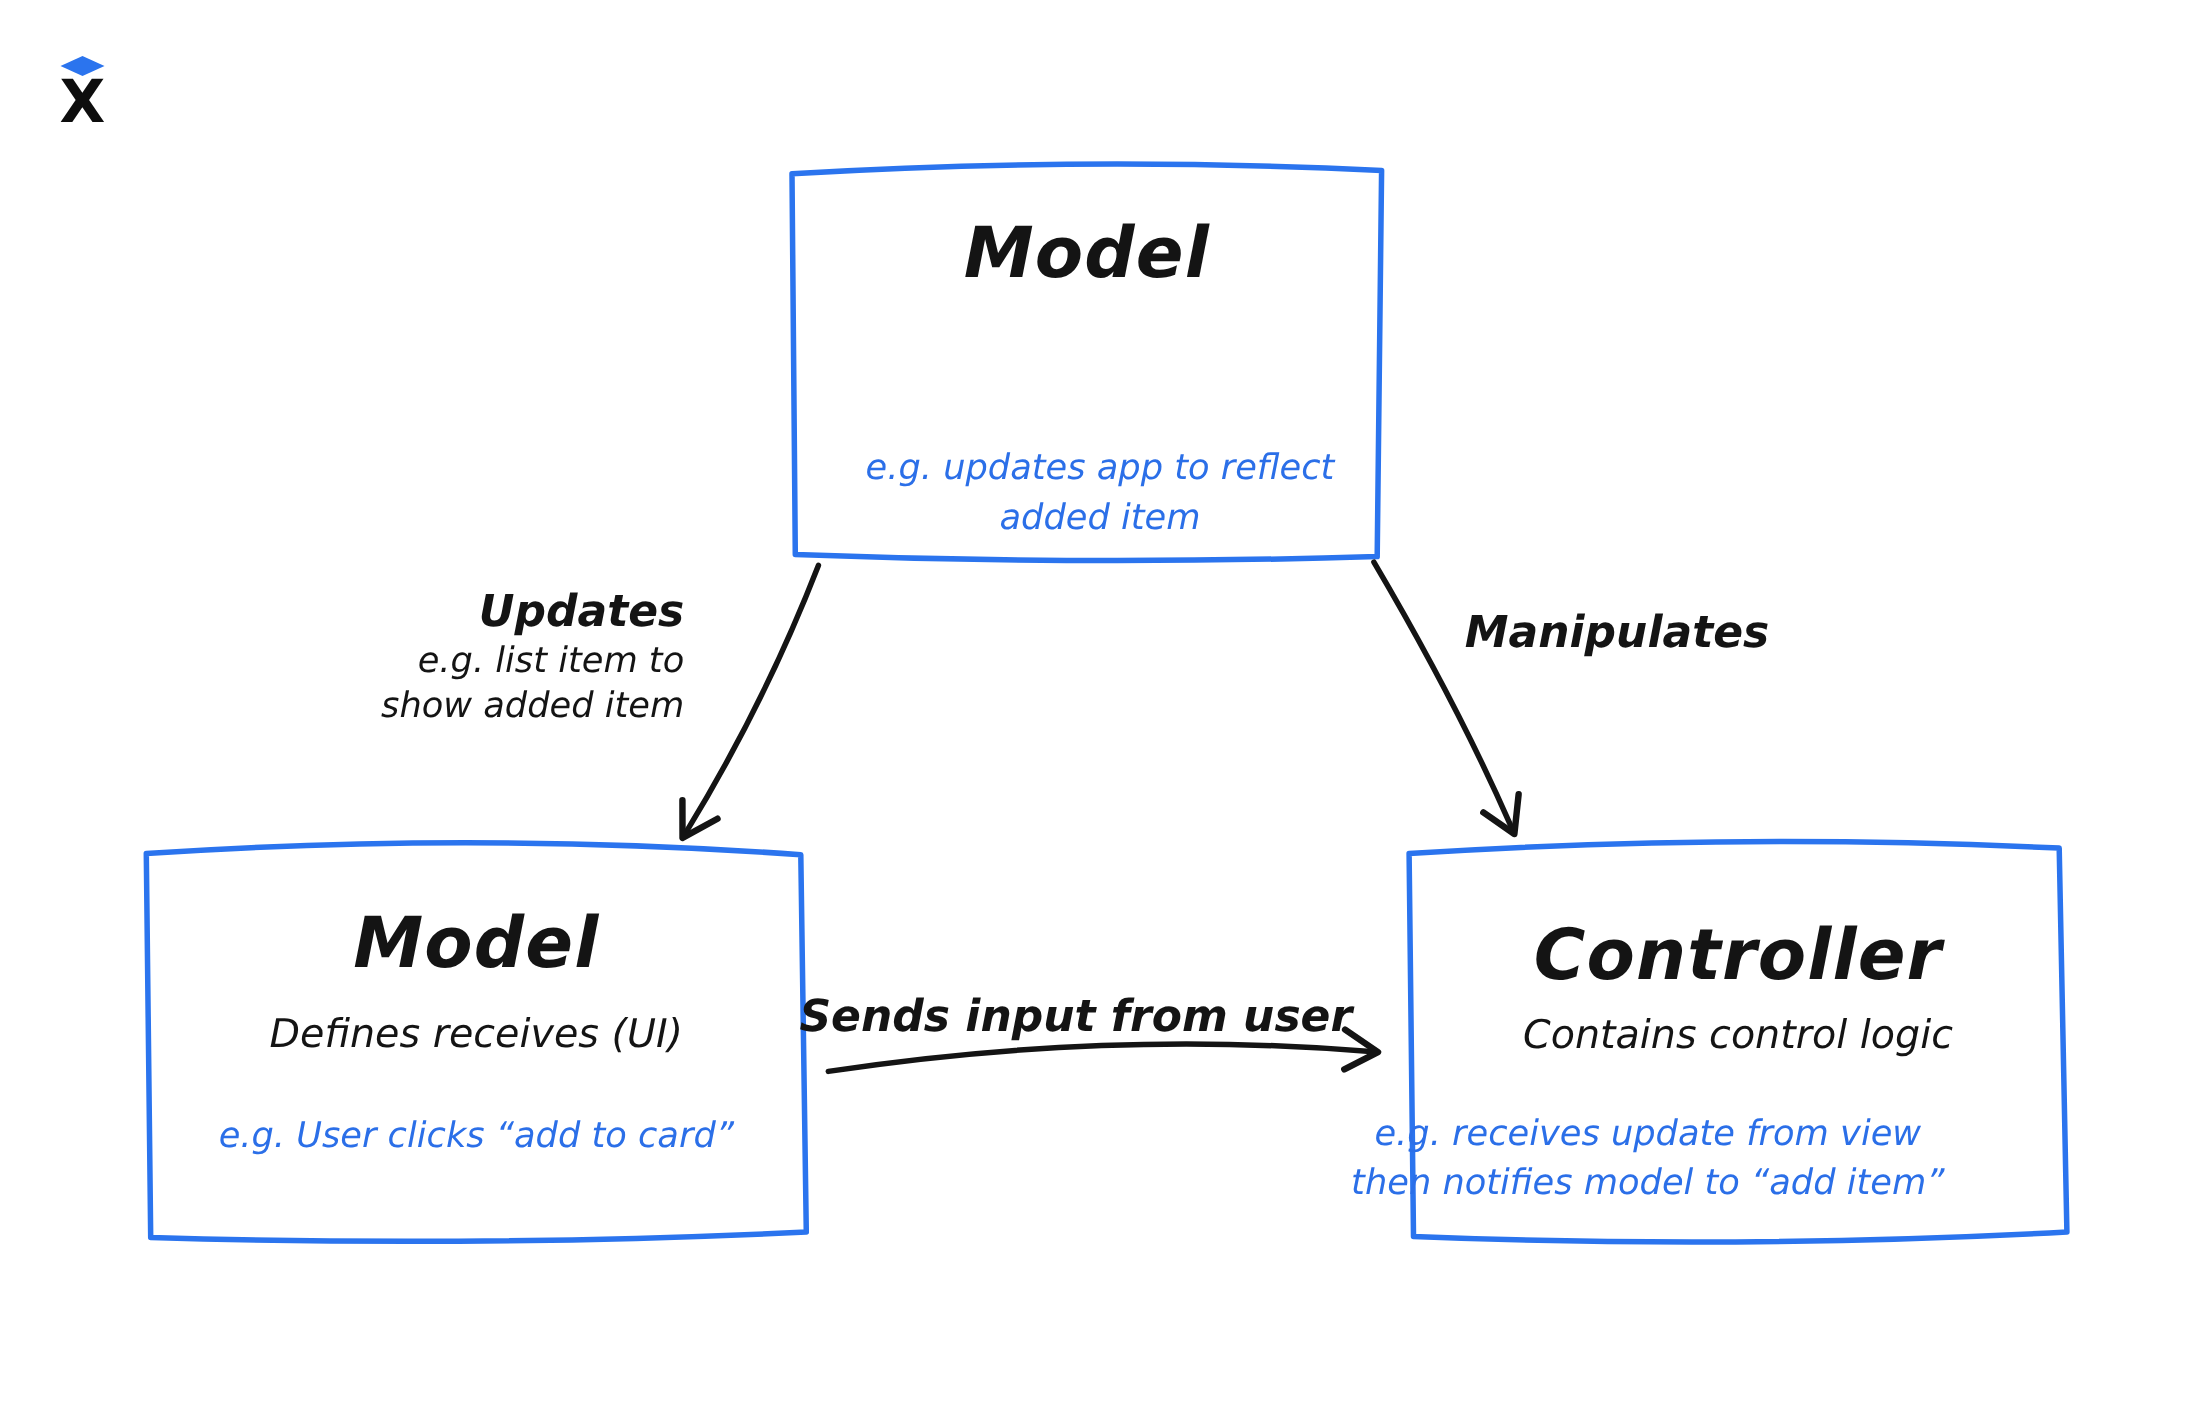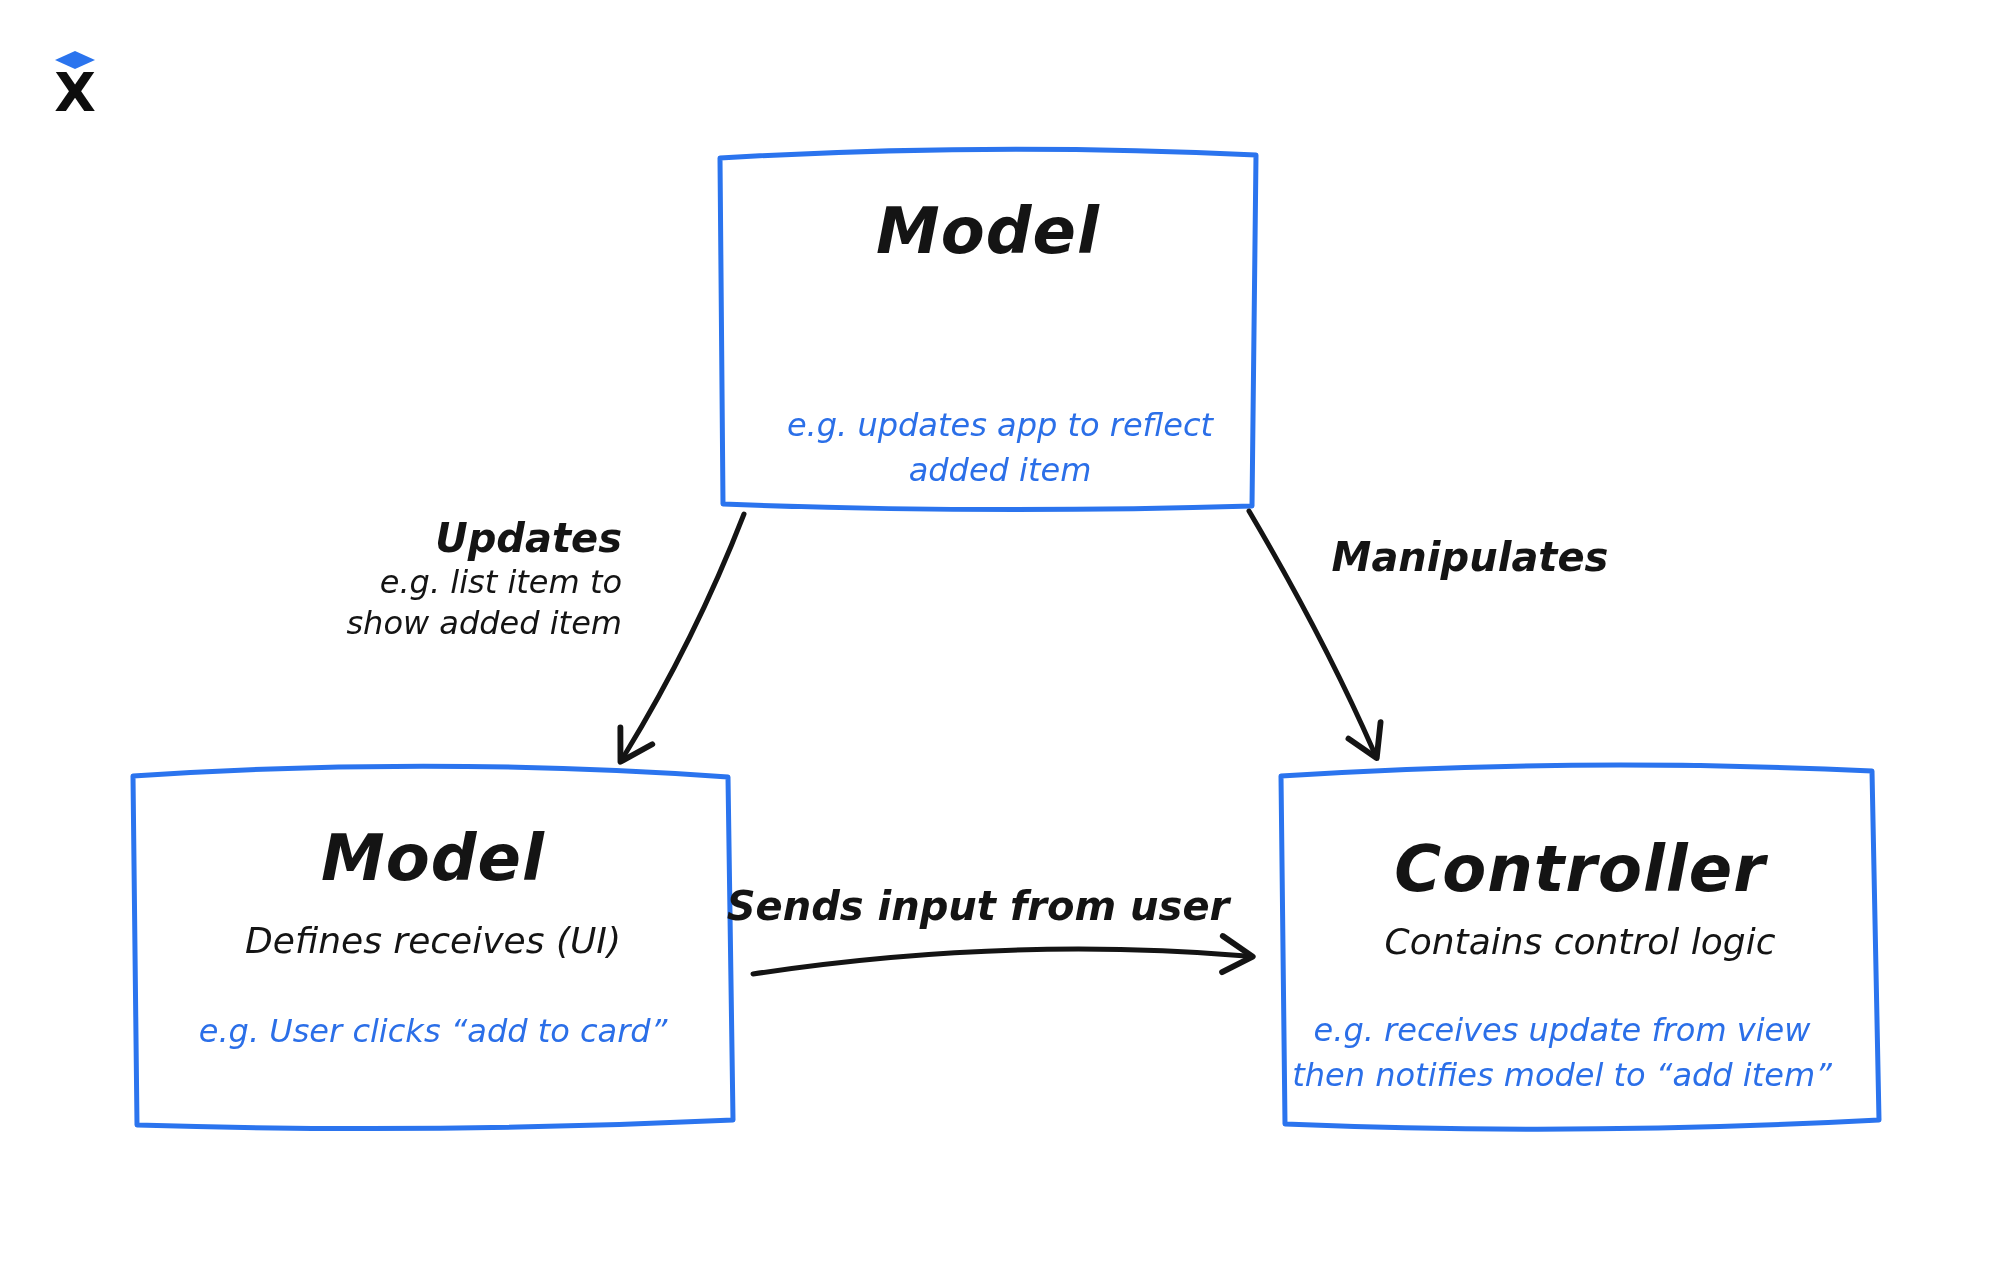--- a/index.html
+++ b/index.html
@@ -39,20 +39,21 @@
     font-size: 36px;
   }
   .node-example {
     font-size: 32px;
     color: #2b6fe8;
     line-height: 1.42;
   }
   .edge-verb {
     font-size: 40px;
     font-weight: bold;
+    margin-top: 18px;
   }
   .edge-sub {
     font-size: 32px;
   }
   #updates-block {
     position: absolute;
     right: 1379px;  
     top: 514px;
     text-align: right;
     font-style: italic;
@@ -102,21 +103,21 @@
     <div>e.g. updates app to reflect</div>
     <div>added item</div>
   </div>
 
   <div class="txt node-title" style="left:433px; top:858px;">Model</div>
   <div class="txt node-subtitle" style="left:433px; top:941px;">Defines receives (UI)</div>
   <div class="txt node-example" style="left:433px; top:1032px;">e.g. User clicks “add to card”</div>
 
   <div class="txt node-title" style="left:1580px; top:833px;margin-top:36px;">Controller</div>
   <div class="txt node-subtitle" style="left:1580px; top:942px;text-align:right;">Contains control logic</div>
-  <div class="txt node-example" style="left:1562px; top:1053px;">
+  <div class="txt node-example" style="left:1498px; top:1053px;">
     <div>e.g. receives update from view</div>
     <div>then notifies model to “add item”</div>
   </div>
 
   <div id="updates-block">
     <div class="edge-verb">Updates</div>
     <div class="edge-sub">e.g. list item to</div>
     <div class="edge-sub">show added item</div>
   </div>
 

